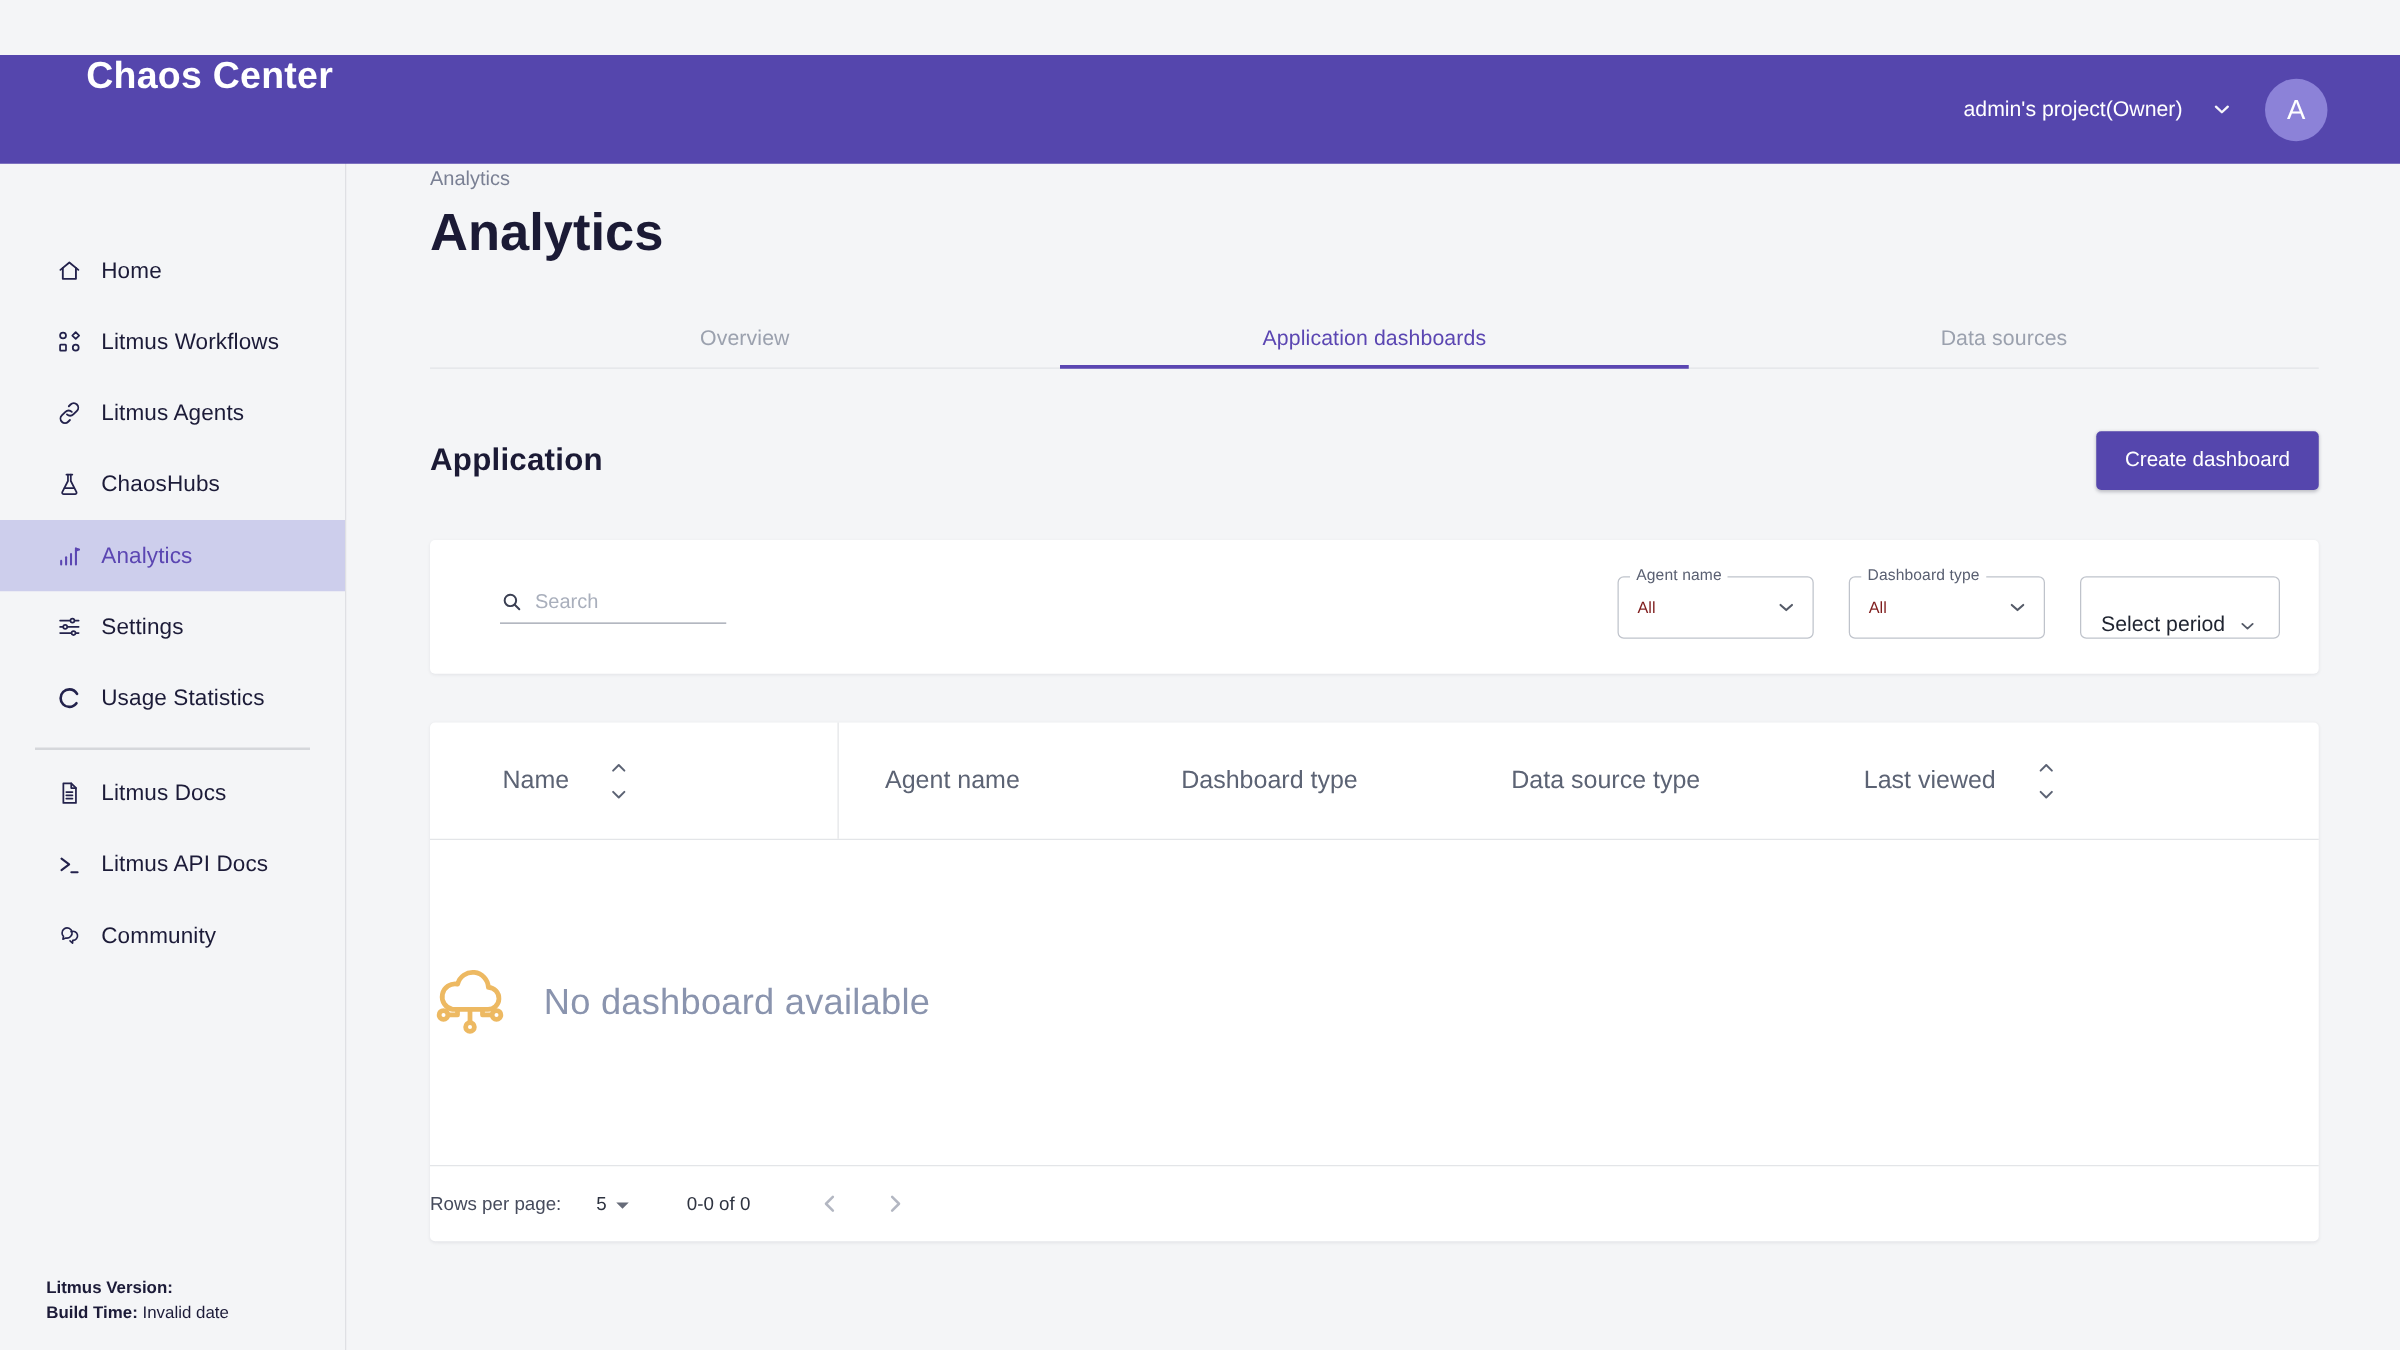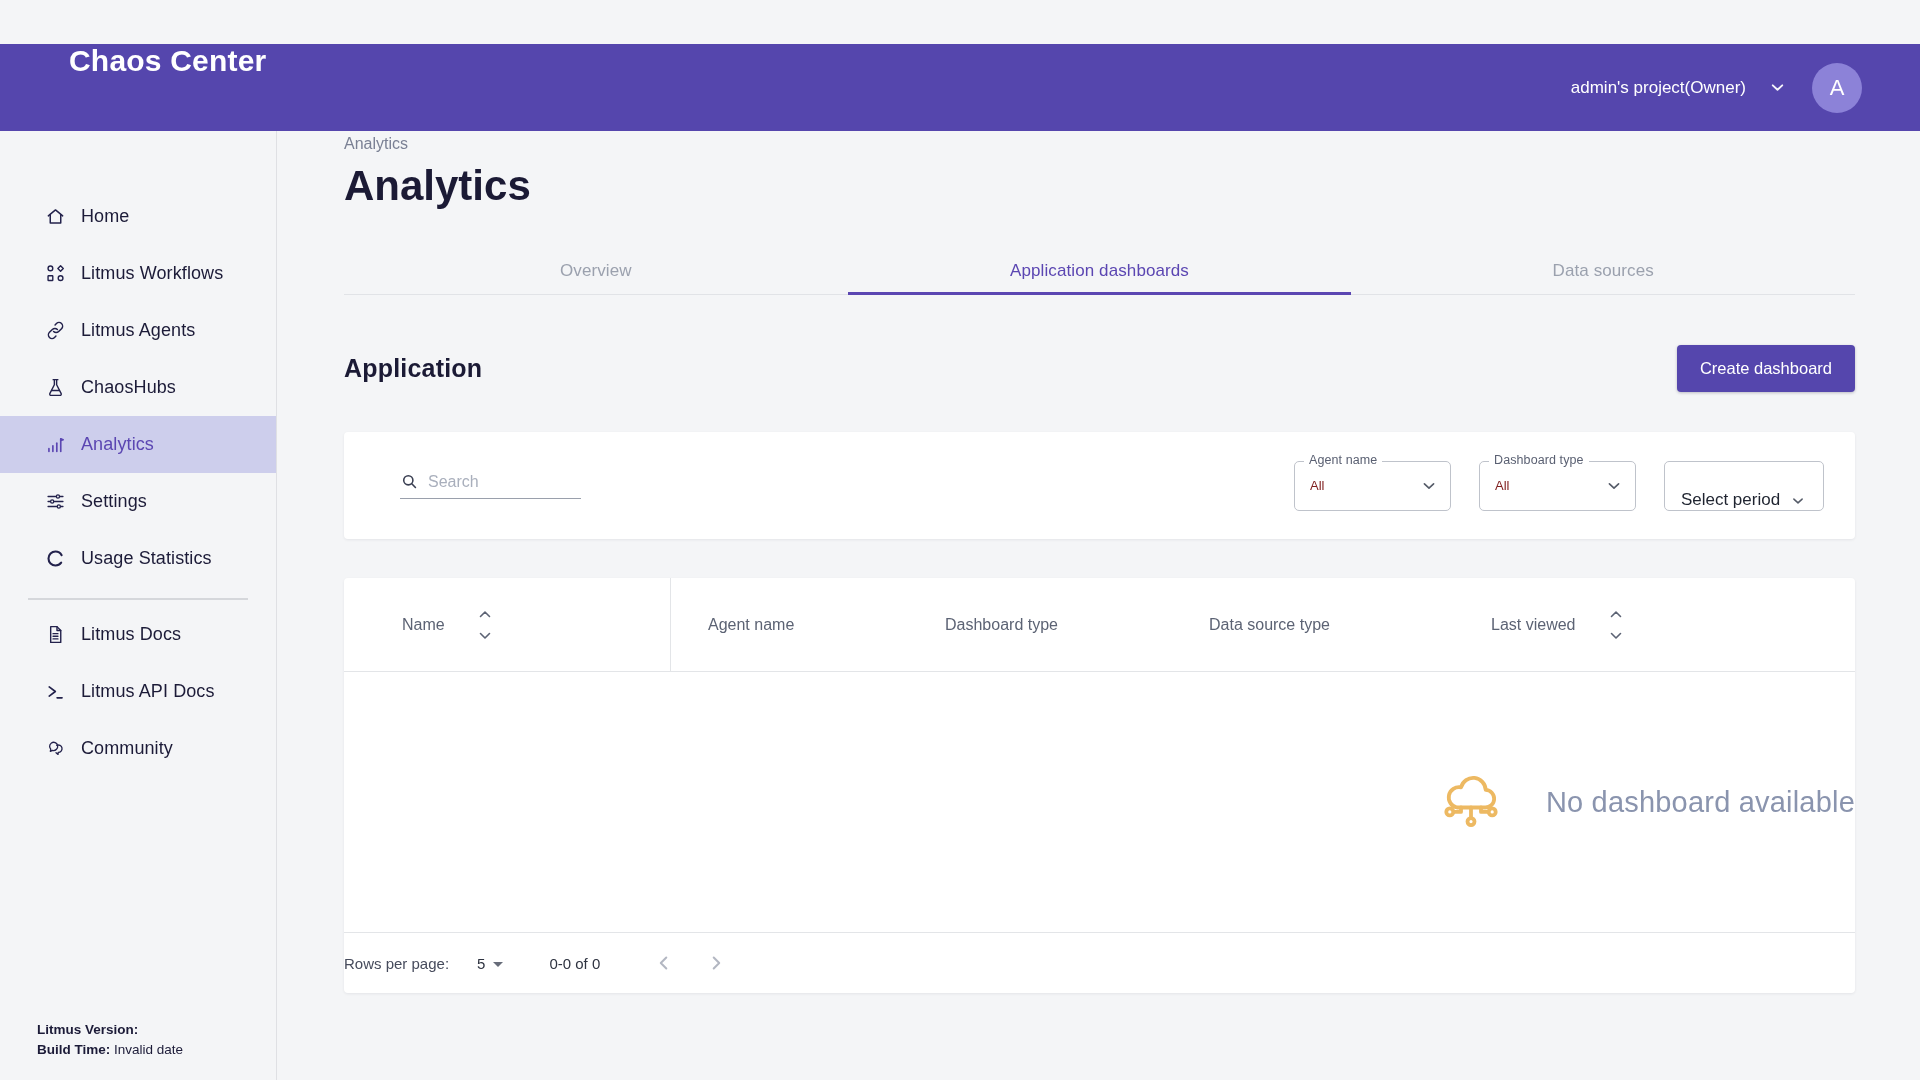--- a/index.html
+++ b/index.html
@@ -138,36 +138,36 @@
     display:flex;align-items:flex-end;justify-content:center;gap:9px;
     font-family:inherit;font-size:17px;color:#1F2430;
   }
   .period-btn .chev{color:#555B68;}
 
   
   .table-card{margin-top:39px;}
   .thead{
     height:94px;display:flex;align-items:stretch;
     border-bottom:1px solid var(--border,#E3E5E8);
-    font-size:16px;color:var(--table-header-text,#5C6374);
+    font-size:20px;color:var(--table-header-text,#5C6374);
   }
   .th{display:flex;align-items:center;}
   .th-name{width:327px;padding-left:58px;border-right:1px solid var(--border,#E3E5E8);}
   .th-agent{width:237px;padding-left:37px;}
   .th-dashtype{width:264px;padding-left:37px;}
   .th-datasource{width:282px;padding-left:37px;}
   .th-lastviewed{width:401px;padding-left:37px;}
   .sort-arrows{
     display:flex;flex-direction:column;gap:14px;margin-left:34px;
     color:#5C6374;
   }
   .sort-arrows .sort-btn{cursor:pointer;line-height:0;background:none;border:none;color:inherit;padding:0;}
 
   .empty-state{
-    height:260px;display:flex;align-items:center;justify-content:flex-end;gap:43px;
+    height:260px;display:flex;align-items:center;justify-content:flex-start;gap:27px;
   }
   .cloud{color:var(--cloud-icon,#EDB962);}
   .empty-text{font-size:29px;color:var(--empty-text,#8A94AE);letter-spacing:.2px;}
 
   .pagination{
     height:61px;border-top:1px solid var(--border,#E3E5E8);
     display:flex;align-items:center;justify-content:flex-start;
     font-size:15px;color:#3E4254;padding-right:22px;
   }
   .pg-rows-label{margin-right:28px;color:#464B5C;}

